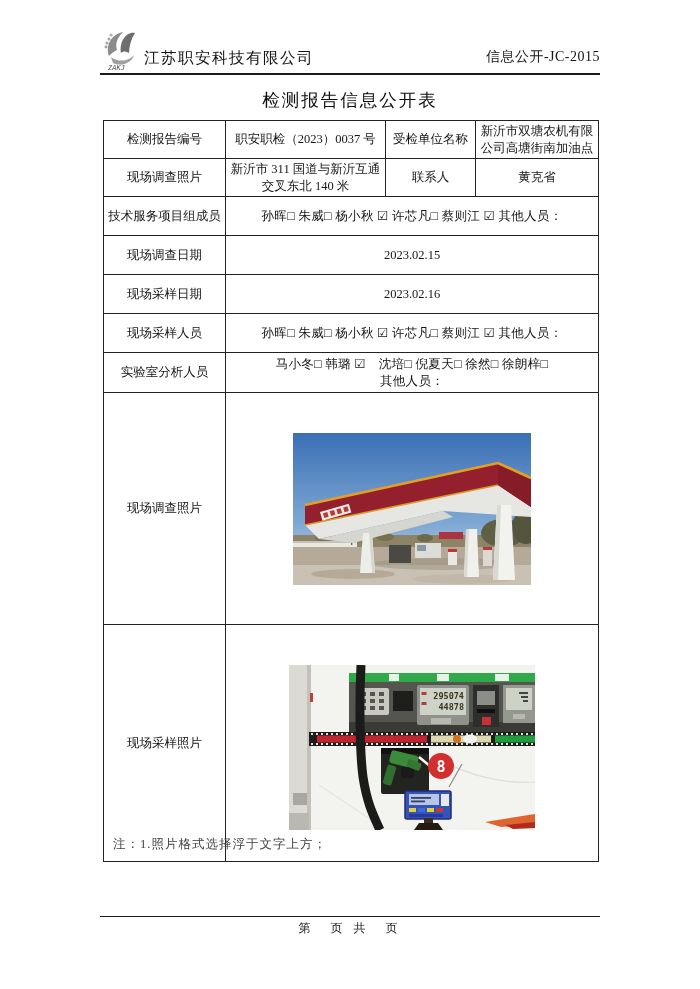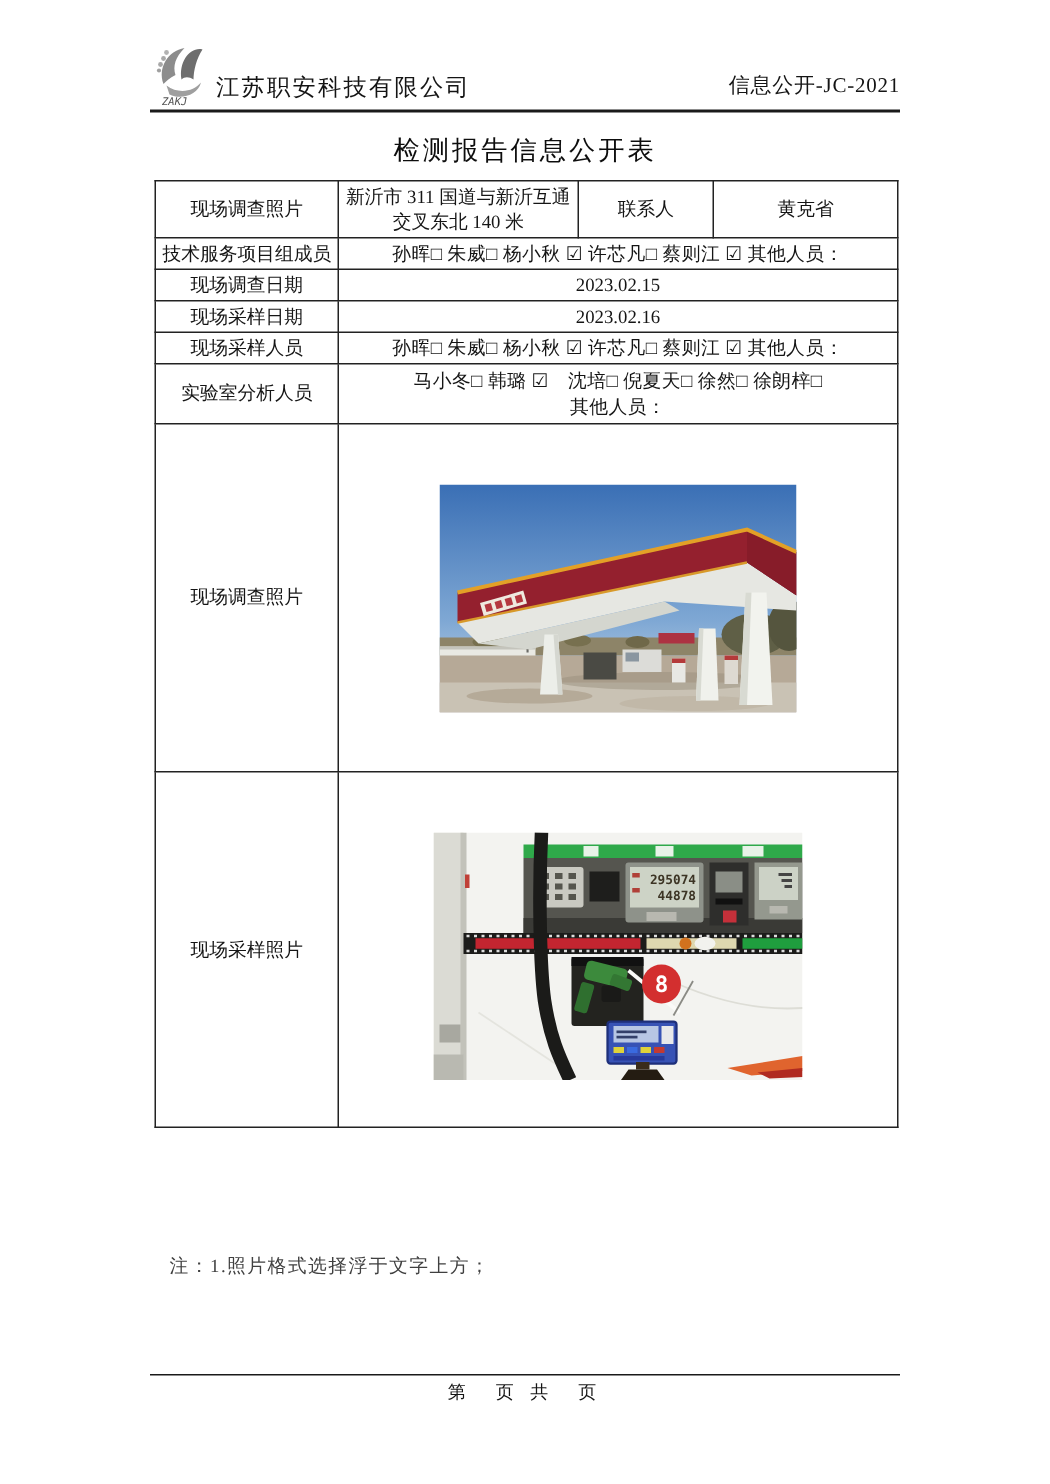--- a/index.html
+++ b/index.html
@@ -29,21 +29,21 @@
     font-size:12.5px;color:#151515;
   }
   table.report td{
     border:1px solid #222;
     text-align:center;vertical-align:middle;
     padding:1px 4px;line-height:1.35;
     overflow:hidden;
   }
   td.left{text-align:left;padding-left:7px;}
   tr.rA{height:38px;} tr.rB{height:38px;}
-  tr.rC,tr.rD,tr.rE,tr.rF,tr.rG,tr.rI{height:21px;margin-top:48px;}
+  tr.rC,tr.rD,tr.rE,tr.rF,tr.rG,tr.rI{height:39px;margin-top:48px;}
   tr.rH{height:40px;}
   tr.rJ{height:232px;} tr.rK{height:237px;}
   td.photo-cell{vertical-align:middle;text-align:center;padding:0;}
   td.photo-cell-top{vertical-align:top;text-align:center;padding:0;}
   .photo-wrap-sample{margin-top:13px;}
   .chk{letter-spacing:0.3px;}
   
   .note{position:absolute;left:113px;top:836px;font-size:12.5px;letter-spacing:1px;color:#404040;}
   .footer-line{position:absolute;left:100px;top:916px;width:500px;border-top:1.5px solid #1a1a1a;}
   .footer-text{position:absolute;left:100px;top:920px;width:500px;text-align:center;font-size:12px;letter-spacing:4px;color:#151515;}
@@ -59,33 +59,39 @@
       <path d="M7,28 C3,17 10,6 21,4 C15,10 13,16 15,22 C11,24 9,26 7,28 Z" fill="#8c8c8c"></path>
       <path d="M19,25 C17,13 25,3 33,5 C29,11 27,19 27,25 C24,23 21,23 19,25 Z" fill="#6e6e6e"></path>
       <path d="M9,29 C17,35 27,33 32,27 C30,35 19,39 11,35 Z" fill="#9f9f9f"></path>
       <circle cx="5" cy="15" r="1.6" fill="#a8a8a8"></circle>
       <circle cx="7" cy="11" r="1.6" fill="#a8a8a8"></circle>
       <circle cx="9" cy="7" r="1.6" fill="#b2b2b2"></circle>
       <circle cx="4" cy="19" r="1.4" fill="#a0a0a0"></circle>
       <text x="6" y="42" font-size="7" font-style="italic" fill="#555">ZAKJ</text>
     </svg>
     <span class="hdr-company">江苏职安科技有限公司</span>
-    <span class="hdr-code">信息公开-JC-2021</span>
+    <span class="hdr-code">信息公开-JC-2015</span>
   </div>
 
   <div class="doc-title">检测报告信息公开表</div>
 
   <table class="report">
     <colgroup>
         <col style="width:122px">
         <col style="width:160px">
         <col style="width:90px">
         <col style="width:123px">
       </colgroup>
     <tbody>
+        <tr class="rA">
+      <td>检测报告编号</td>
+      <td>职安职检（2023）0037 号</td>
+      <td>受检单位名称</td>
+      <td>新沂市双塘农机有限公司高塘街南加油点</td>
+    </tr>
     <tr class="rB">
       <td>现场调查照片</td>
       <td>新沂市 311 国道与新沂互通交叉东北 140 米</td>
       <td>联系人</td>
       <td>黄克省</td>
     </tr>
     <tr class="rC">
       <td>技术服务项目组成员</td>
       <td colspan="3" class="left chk">孙晖□ 朱威□ 杨小秋 ☑ 许芯凡□ 蔡则江 ☑ 其他人员：</td>
     </tr>

